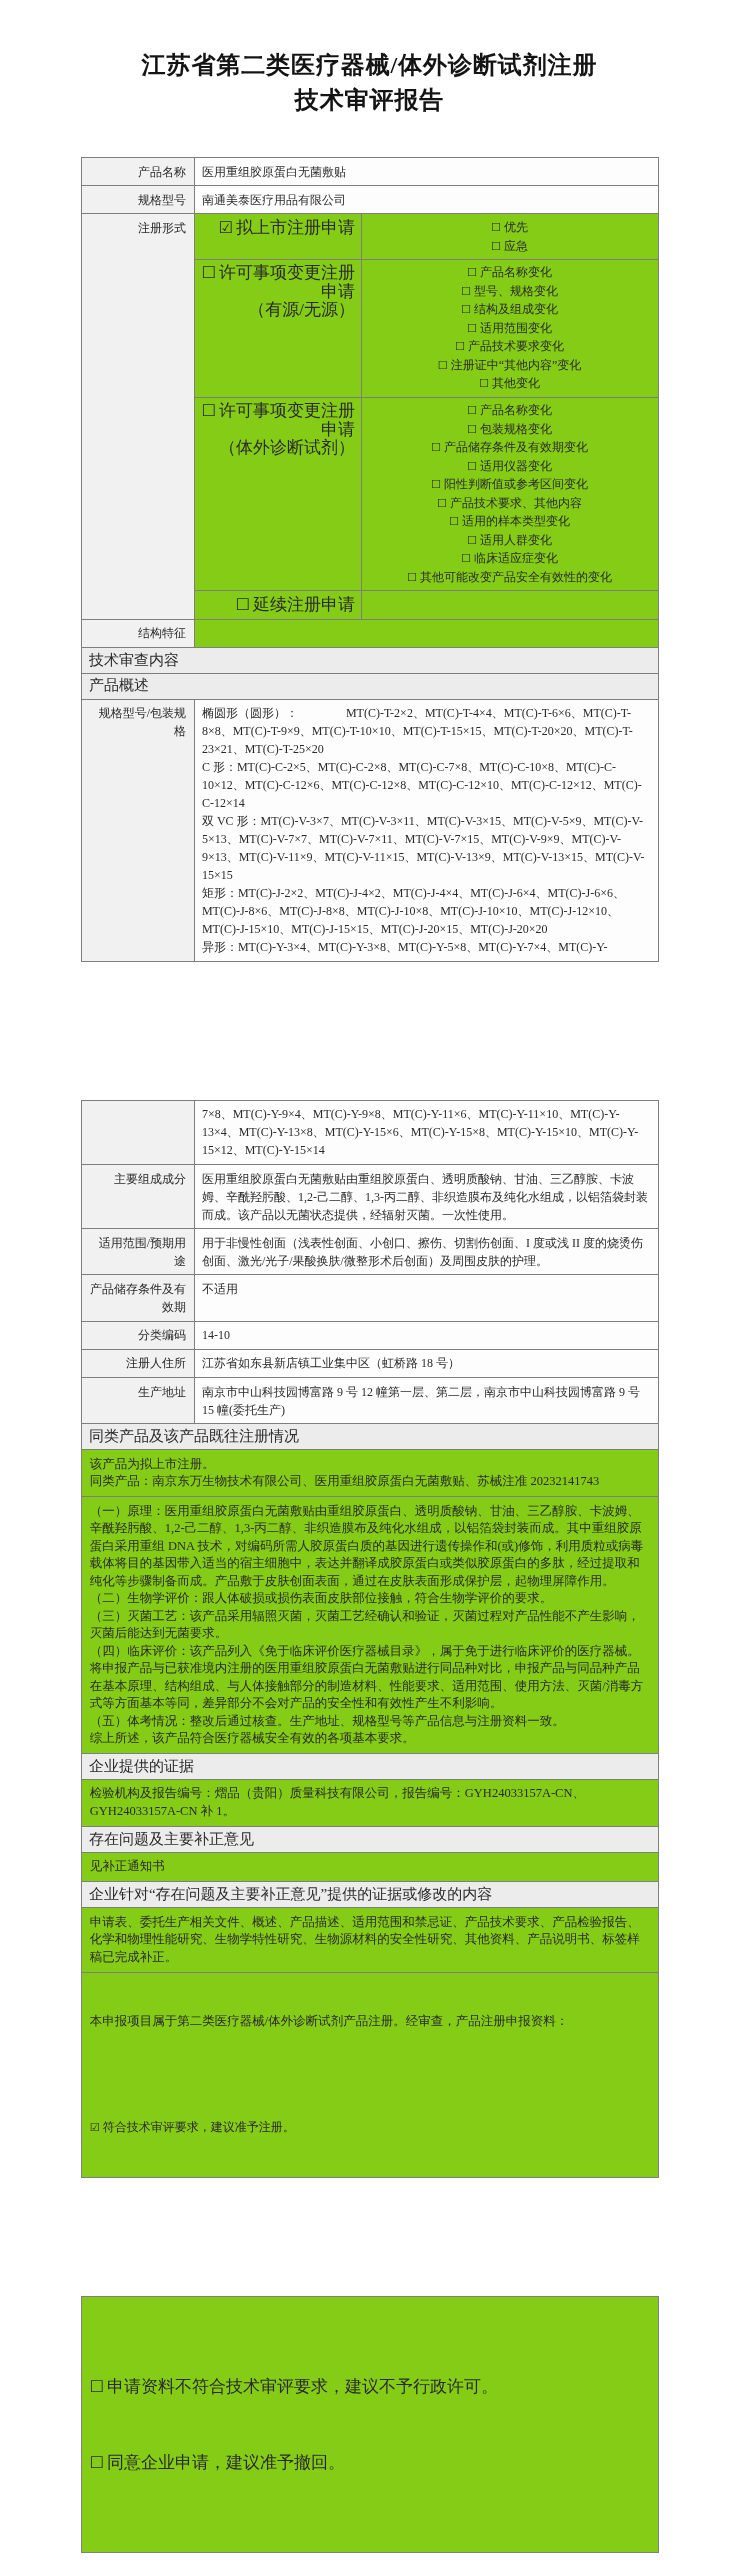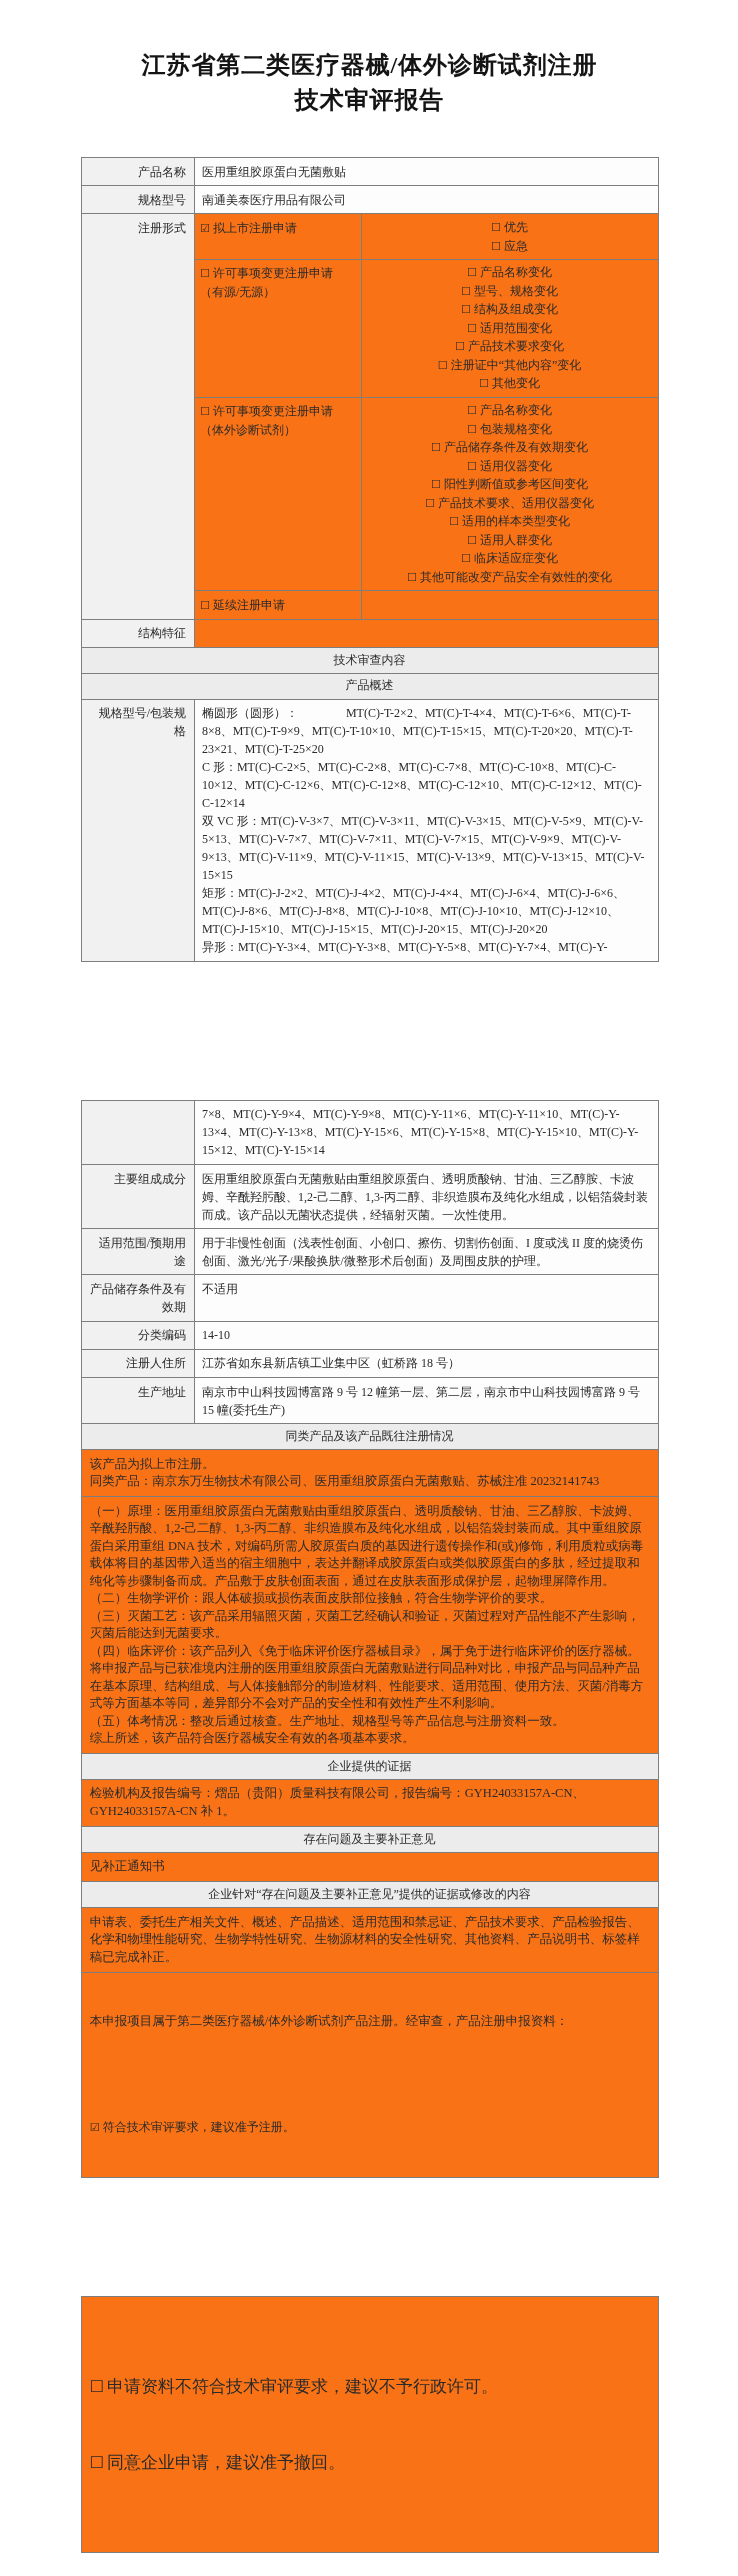--- a/index.html
+++ b/index.html
@@ -17,51 +17,52 @@
     font-weight: bold;
     font-size: 24px;
     line-height: 35px;
     color: #141414;
     letter-spacing: 0.9px;
   }
   .tbl {
     width: 578px;
     margin: 0 auto;
     border: 0.9px solid #7e7e7e;
-    background: #f97316;
+    background: #84cc16;
   }
   .trow { display: flex; border-top: 0.9px solid #7e7e7e; align-items: stretch; }
   .tbl > .trow:first-child { border-top: none; }
   .cell { padding: 4.6px 7.4px; font-size: 12px; line-height: 18px; }
   .lbl {
     flex: 0 0 113px;
     background: #f1f1f1;
     border-right: 0.9px solid #7e7e7e;
     text-align: right;
     white-space: pre-wrap;
   }
   .val { flex: 1; background: #fdfdfd; white-space: pre-wrap; }
   .sect-head {
     background: #ececec;
-    text-align: center;
-    font-size: 12px;
+    text-align: left;
+    font-size: 15px;
     line-height: 17.5px;
     padding: 3.7px 7.4px;
   }
   .full { font-size: 12.5px; line-height: 17.5px; padding: 5.5px 8.3px; white-space: pre-wrap; }
   .reg-wrap { flex: 1; display: flex; flex-direction: column; }
   .reg-group { display: flex; flex: 1; border-top: 0.9px solid #7e7e7e; }
   .reg-wrap > .reg-group:first-child { border-top: none; }
   .grp {
     flex: 0 0 167px;
     border-right: 0.9px solid #7e7e7e;
     padding: 4.6px 5.5px;
-    font-size: 12px;
+    font-size: 17px;
     line-height: 18.5px;
     white-space: pre-wrap;
+    text-align: right;
   }
   .opts { flex: 1; padding: 3.7px 5.5px; min-height: 24px; text-align: center; }
   .opt { font-size: 12px; line-height: 18.5px; }
   .cb { font-family: "DejaVu Sans", "Liberation Sans", sans-serif; margin-right: 2.8px; font-size: 0.95em; }
   .sf-opt { margin-right: 14.8px; }
   .gap1 { height: 138px; }
   .gap2 { height: 118px; }
   .tblC .opt, .opts3 .opt { font-size: 13px; line-height: 23px; }
   .top-opts { padding: 7.4px 8.3px; }
   .top-opts .opt { font-size: 17px; line-height: 24px; }
@@ -132,21 +133,21 @@
               <div class="opt"><span class="cb">☐</span><span>产品名称变化</span></div>
 
               <div class="opt"><span class="cb">☐</span><span>包装规格变化</span></div>
 
               <div class="opt"><span class="cb">☐</span><span>产品储存条件及有效期变化</span></div>
 
               <div class="opt"><span class="cb">☐</span><span>适用仪器变化</span></div>
 
               <div class="opt"><span class="cb">☐</span><span>阳性判断值或参考区间变化</span></div>
 
-              <div class="opt"><span class="cb">☐</span><span>产品技术要求、适用仪器变化</span></div>
+              <div class="opt"><span class="cb">☐</span><span>产品技术要求、其他内容</span></div>
 
               <div class="opt"><span class="cb">☐</span><span>适用的样本类型变化</span></div>
 
               <div class="opt"><span class="cb">☐</span><span>适用人群变化</span></div>
 
               <div class="opt"><span class="cb">☐</span><span>临床适应症变化</span></div>
 
               <div class="opt"><span class="cb">☐</span><span>其他可能改变产品安全有效性的变化</span></div>
             </div>
         </div>

